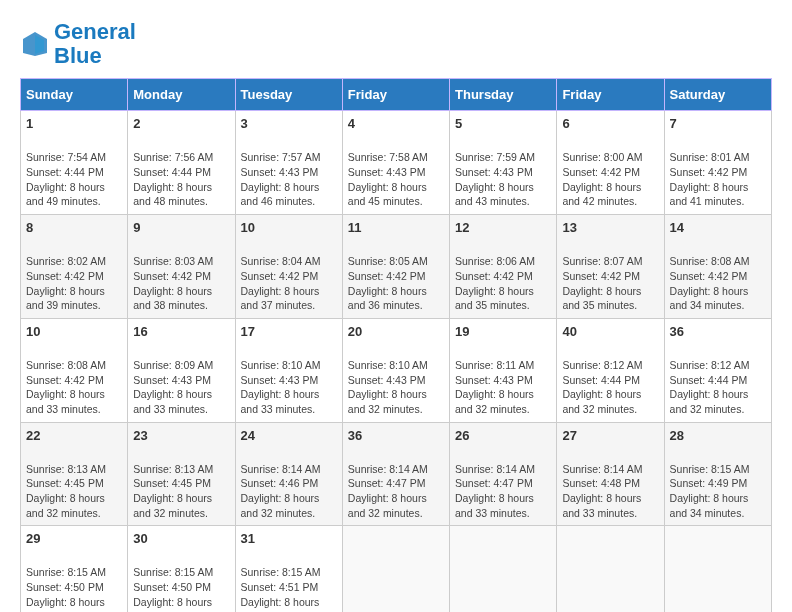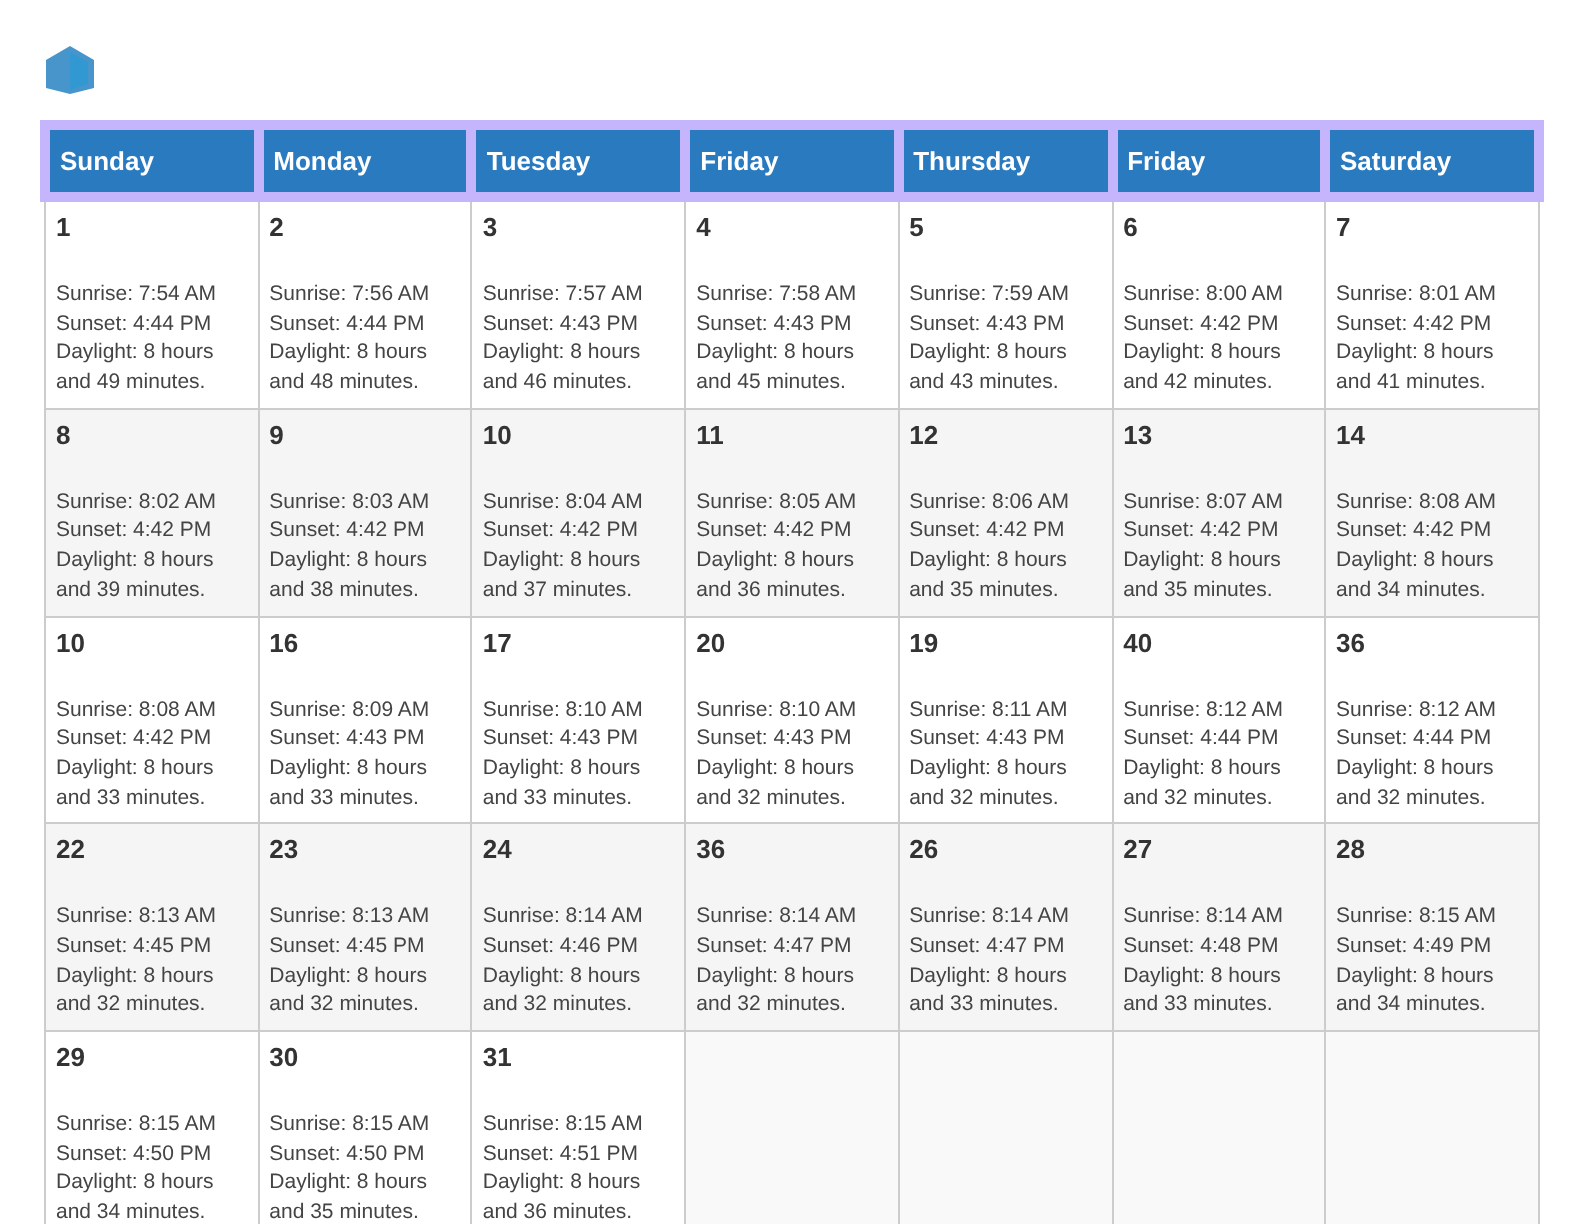--- a/index.html
+++ b/index.html
@@ -51,21 +51,21 @@
       border-collapse: collapse;
       font-size: 11px;
     }
     .calendar-table th {
       background-color: #2a7abf;
       color: white;
       padding: 8px 5px;
       text-align: left;
       font-size: 13px;
       font-weight: bold;
-      border: 5px solid #c4b5fd;
+      border: 1px solid #c4b5fd;
     }
     .calendar-table td {
       vertical-align: top;
       padding: 5px;
       border: 1px solid #ccc;
       background: #fff;
       width: 108px;
       min-height: 80px;
     }
     .calendar-table tr:nth-child(even) td {
@@ -90,20 +90,24 @@
   </style>
 </head>
 <body>
 
 <div class="header-area">
   <div class="logo">
     <svg class="logo-icon" viewBox="0 0 30 30">
       <polygon points="15,3 27,10 27,24 15,27 3,24 3,10" fill="#1a7abf" opacity="0.8"></polygon>
       <polygon points="15,6 24,11 24,22 15,25" fill="#2a9ad4" opacity="0.7"></polygon>
     </svg>
+    <div class="logo-text">
+      <div><span>General</span></div>
+      <div><span style="color:#1a7abf">Blue</span></div>
+    </div>
   </div>
   <div class="title-area">
     <div class="month-title"></div>
     <div class="location-title"></div>
   </div>
 </div>
 
 <table class="calendar-table">
   <thead>
     <tr id="weekday-header">

